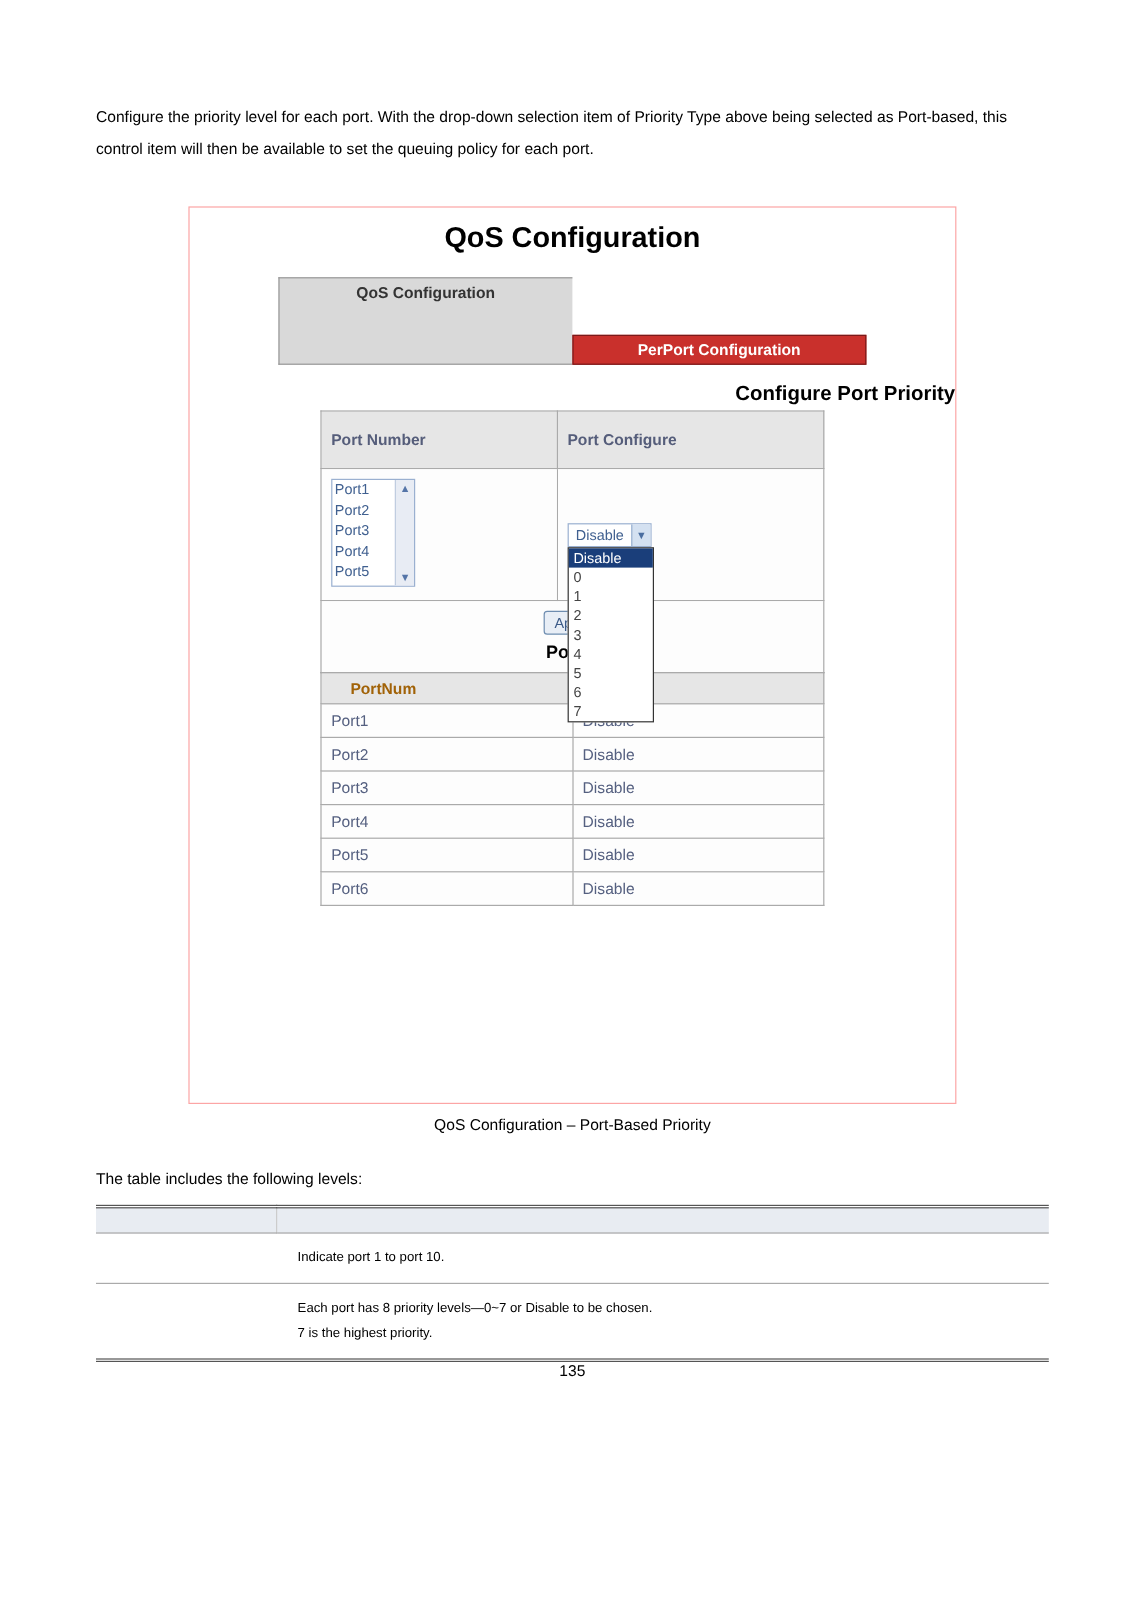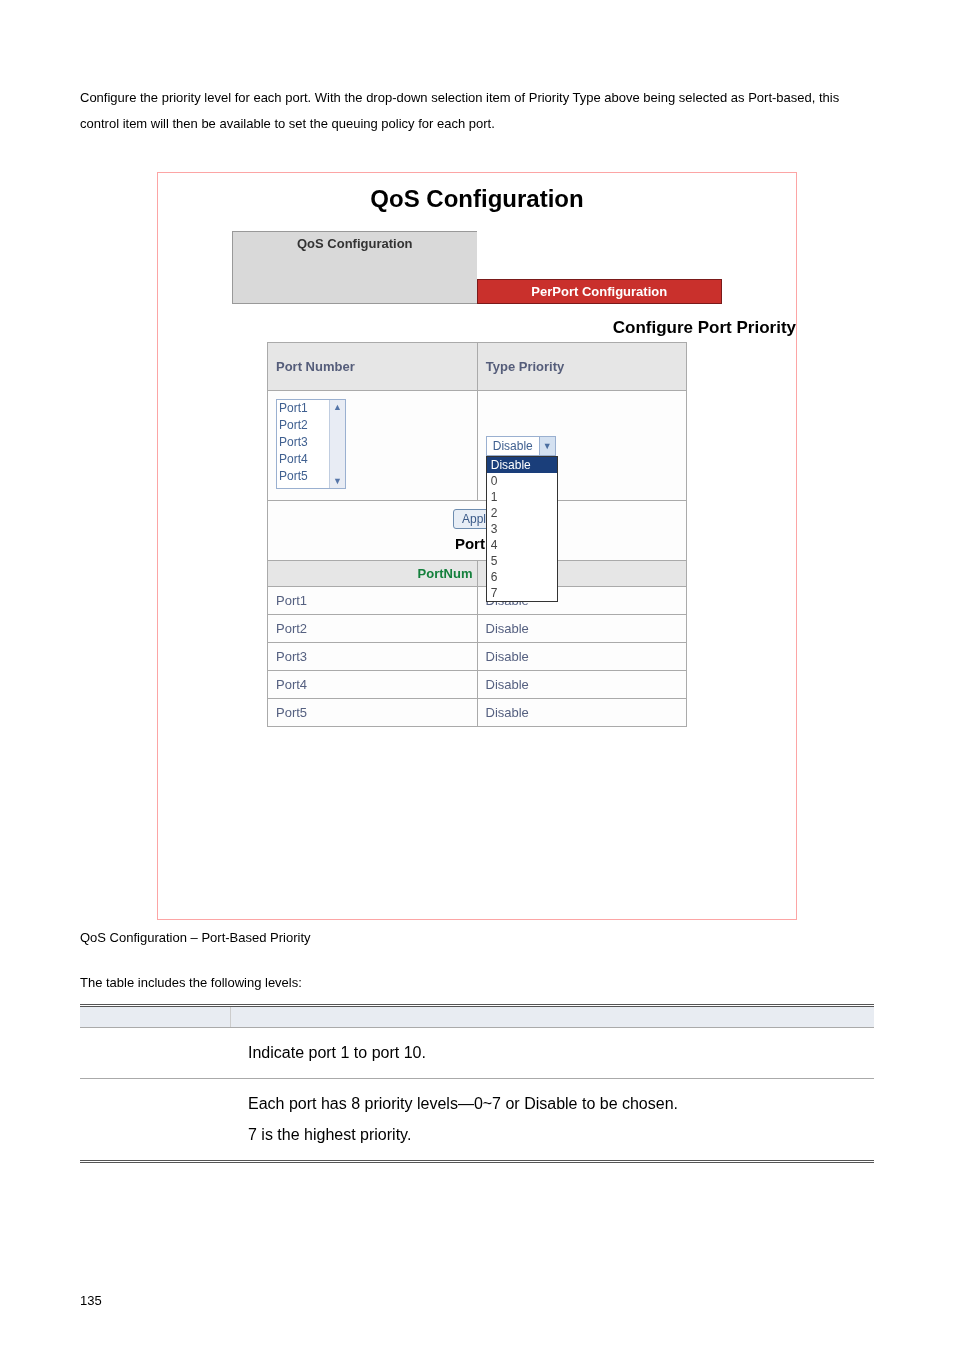--- a/index.html
+++ b/index.html
@@ -175,35 +175,36 @@
       font-weight: bold;
       font-size: 15px;
       display: inline-block;
     }
     .priority-table {
       width: 420px;
       margin: 0 auto;
       border-collapse: collapse;
     }
     .priority-table th {
-      text-align: right;
-      padding: 5px 4px;
+      text-align: left;
+      padding: 5px 24px;
       background: #e6e6e6;
-      color: #15803d;
+      color: #a16207;
       border: 1px solid #aaa;
       font-size: 13px;
     }
     .priority-table td {
       border: 1px solid #aaa;
       padding: 6px 8px;
       color: #556080;
       font-size: 13px;
       background: #fdfdfd;
     }
     .caption {
+      text-align: center;
       font-size: 13px;
       margin: 6px 0 30px 0;
     }
     .table-intro {
       margin: 25px 0 14px 0;
     }
     .fields-table {
       width: 100%;
       border-collapse: collapse;
       border-top: 3px double #555;
@@ -214,33 +215,32 @@
       height: 22px;
       border-bottom: 1px solid #aaa;
     }
     .fields-table thead th:first-child {
       border-right: 1px solid #ccc;
       width: 150px;
     }
     .fields-table td {
       padding: 10px 8px 10px 18px;
       border-bottom: 1px solid #aaa;
-      font-size: 16px;
+      font-size: 11px;
       line-height: 1.9;
     }
     .fields-table td.label-col {
       width: 150px;
       border-right: none;
     }
     .fields-table tbody tr:last-child td {
       border-bottom: none;
     }
     .page-num {
-      text-align: left;
-      margin-top: 130px;
+      text-align: center;
       font-size: 13px;
     }
   </style>
 </head>
 <body>
 
 <p class="intro">Configure the priority level for each port. With the drop-down selection item of Priority Type above being selected as Port-based, this control item will then be available to set the queuing policy for each port.</p>
 
 <div class="panel-wrap">
   <div class="panel-title">QoS Configuration</div>
@@ -249,21 +249,21 @@
     <div class="tab tab-inactive">QoS Configuration</div>
     <div class="tab tab-active">PerPort Configuration</div>
   </div>
 
   <div class="subheading">Configure Port Priority</div>
 
   <table class="config-table">
     <tbody>
         <tr>
       <th>Port Number</th>
-      <th>Type Priority</th>
+      <th>Port Configure</th>
     </tr>
     <tr>
       <td>
         <div class="listbox">
           <div class="listbox-items">
             <div>Port1</div>
             <div>Port2</div>
             <div>Port3</div>
             <div>Port4</div>
             <div>Port5</div>
@@ -322,20 +322,24 @@
       <td>Disable</td>
     </tr>
     <tr>
       <td>Port4</td>
       <td>Disable</td>
     </tr>
     <tr>
       <td>Port5</td>
       <td>Disable</td>
     </tr>
+    <tr>
+      <td>Port6</td>
+      <td>Disable</td>
+    </tr>
   </tbody>
     </table>
 </div>
 
 <div class="caption">QoS Configuration – Port-Based Priority</div>
 
 <p class="table-intro">The table includes the following levels:</p>
 
 <table class="fields-table">
   <thead>

